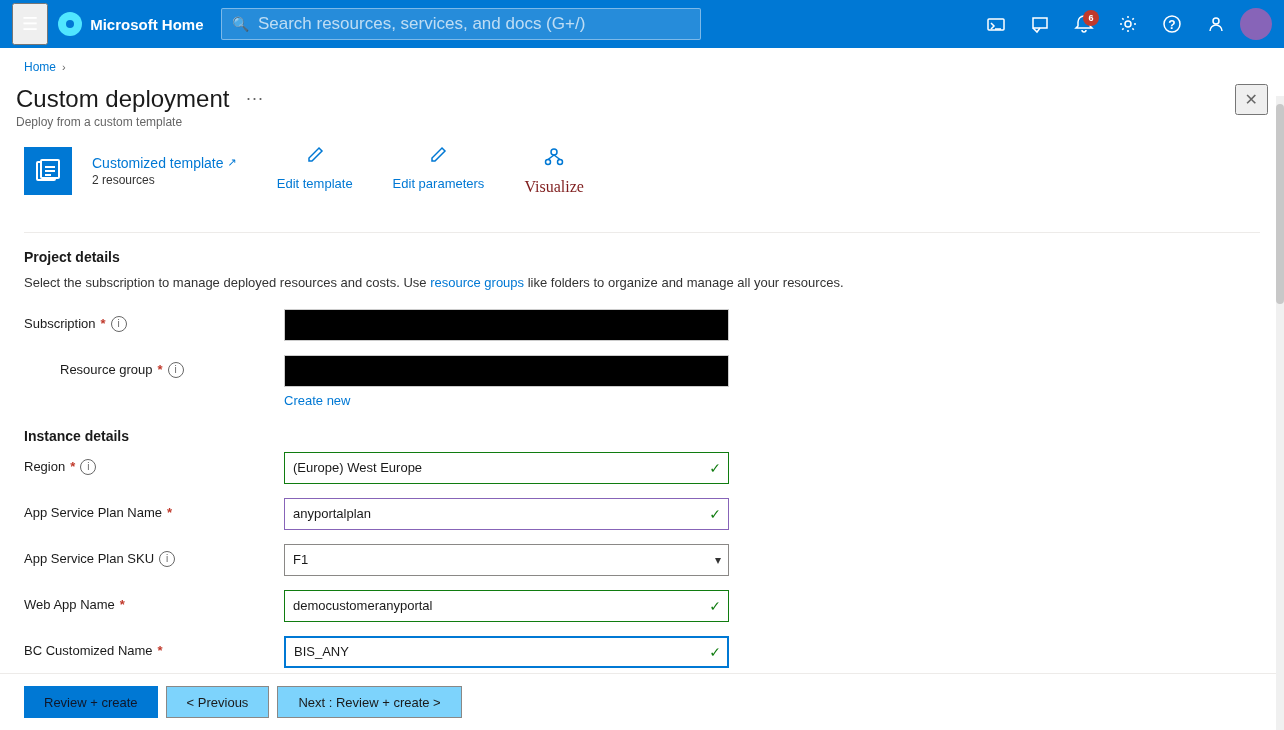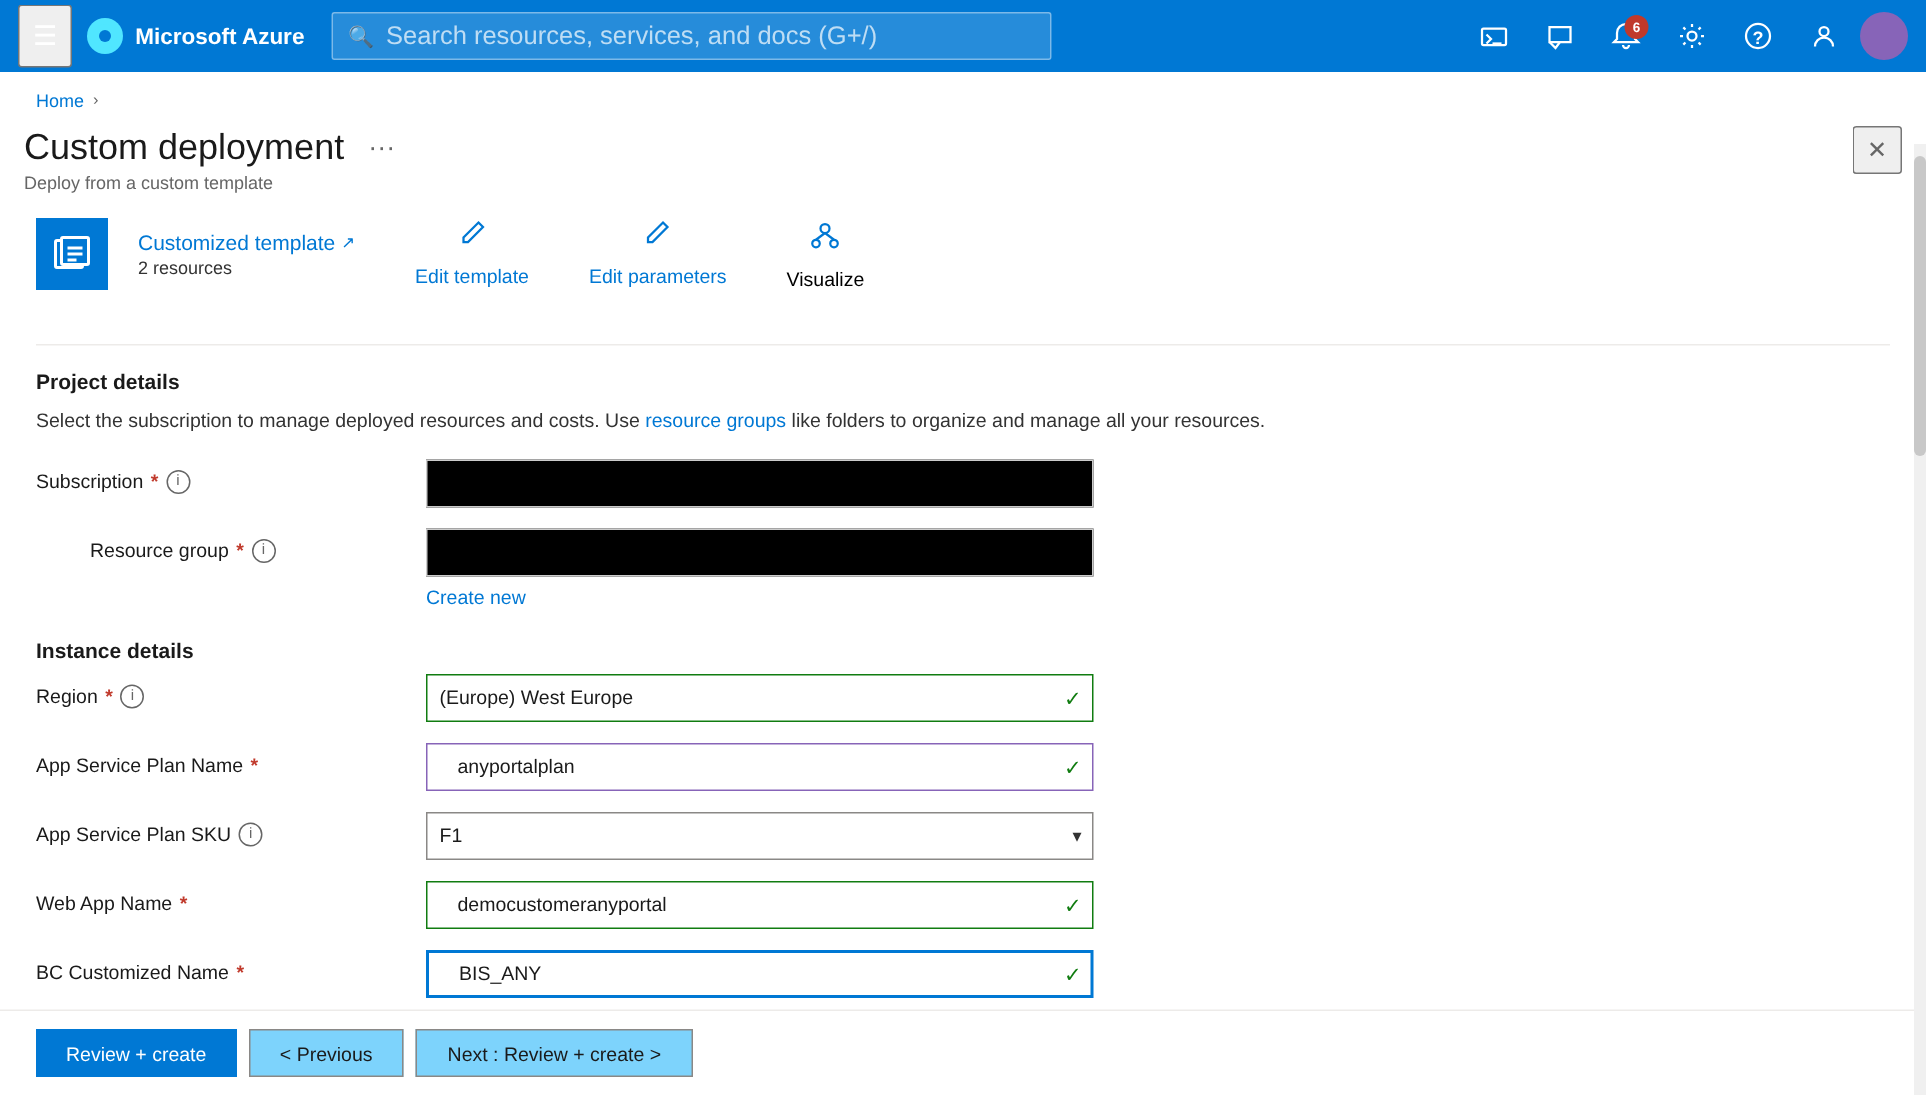--- a/index.html
+++ b/index.html
@@ -286,21 +286,21 @@
       height: 32px;
       background: #000;
       border: 1px solid #ccc;
       width: 100%;
     }
 
     .form-input {
       width: 100%;
       height: 32px;
       border: 1px solid #8a8886;
-      padding: 0 20px;
+      padding: 0 8px;
       font-size: 13px;
       color: #1a1a1a;
       outline: none;
       background: white;
     }
     .form-input.valid {
       border-color: #107c10;
     }
     .form-input.active-border {
       border-color: #8764b8;
@@ -387,21 +387,21 @@
     .footer {
       border-top: 1px solid #edebe9;
       padding: 12px 24px;
       display: flex;
       align-items: center;
       gap: 8px;
       background: white;
     }
     .btn-primary {
       background: #0078d4;
-      color: #ffffff;
+      color: #0f172a;
       border: none;
       padding: 6px 20px;
       font-size: 13px;
       cursor: pointer;
       font-family: inherit;
       height: 32px;
     }
     .btn-secondary {
       background: #7dd3fc;
       color: #1a1a1a;
@@ -433,21 +433,21 @@
 
 <nav class="topnav">
   <button class="topnav-hamburger">☰</button>
   <div class="topnav-logo">
     <div class="topnav-logo-icon">
       <svg width="18" height="18" viewBox="0 0 18 18" fill="none">
         <circle cx="9" cy="9" r="8" fill="#50e6ff"></circle>
         <circle cx="9" cy="9" r="4" fill="#0078d4"></circle>
       </svg>
     </div>
-    <span>Microsoft Azure</span>
+    <span>Microsoft Home</span>
   </div>
   <div class="topnav-search">
     <span style="color:rgba(255,255,255,0.7);font-size:14px;">🔍</span>
     <input type="text" placeholder="Search resources, services, and docs (G+/)" style="">
   </div>
   <div class="topnav-right">
     <div class="topnav-icon-btn" title="Cloud Shell">
       <svg width="20" height="20" viewBox="0 0 20 20" fill="white">
           <rect x="2" y="5" width="16" height="11" rx="1" stroke="white" stroke-width="1.5" fill="none"></rect>
           <polyline points="5,9 8,12 5,15" stroke="white" stroke-width="1.5" fill="none"></polyline>
@@ -548,21 +548,21 @@
           <div class="template-action">
             <span class="action-icon">
               <svg width="22" height="22" viewBox="0 0 22 22" fill="none">
                   <circle cx="11" cy="7" r="3" stroke="#0078d4" stroke-width="1.5"></circle>
                   <circle cx="5" cy="17" r="2.5" stroke="#0078d4" stroke-width="1.5"></circle>
                   <circle cx="17" cy="17" r="2.5" stroke="#0078d4" stroke-width="1.5"></circle>
                   <line x1="11" y1="10" x2="5" y2="14.5" stroke="#0078d4" stroke-width="1.5"></line>
                   <line x1="11" y1="10" x2="17" y2="14.5" stroke="#0078d4" stroke-width="1.5"></line>
                 </svg>
             </span>
-            <span style="color:#000000;font-size:13px;">Visualize</span>
+            <span style="color:#7f1d1d;font-size:16px;font-family:Liberation Serif, serif;">Visualize</span>
           </div>
         </div>
       </div>
 
       <hr class="divider-line">
 
       <div>
         <div class="section-title">Project details</div>
         <div class="section-desc">
           <span>Select the subscription to manage deployed resources and costs. Use</span>

